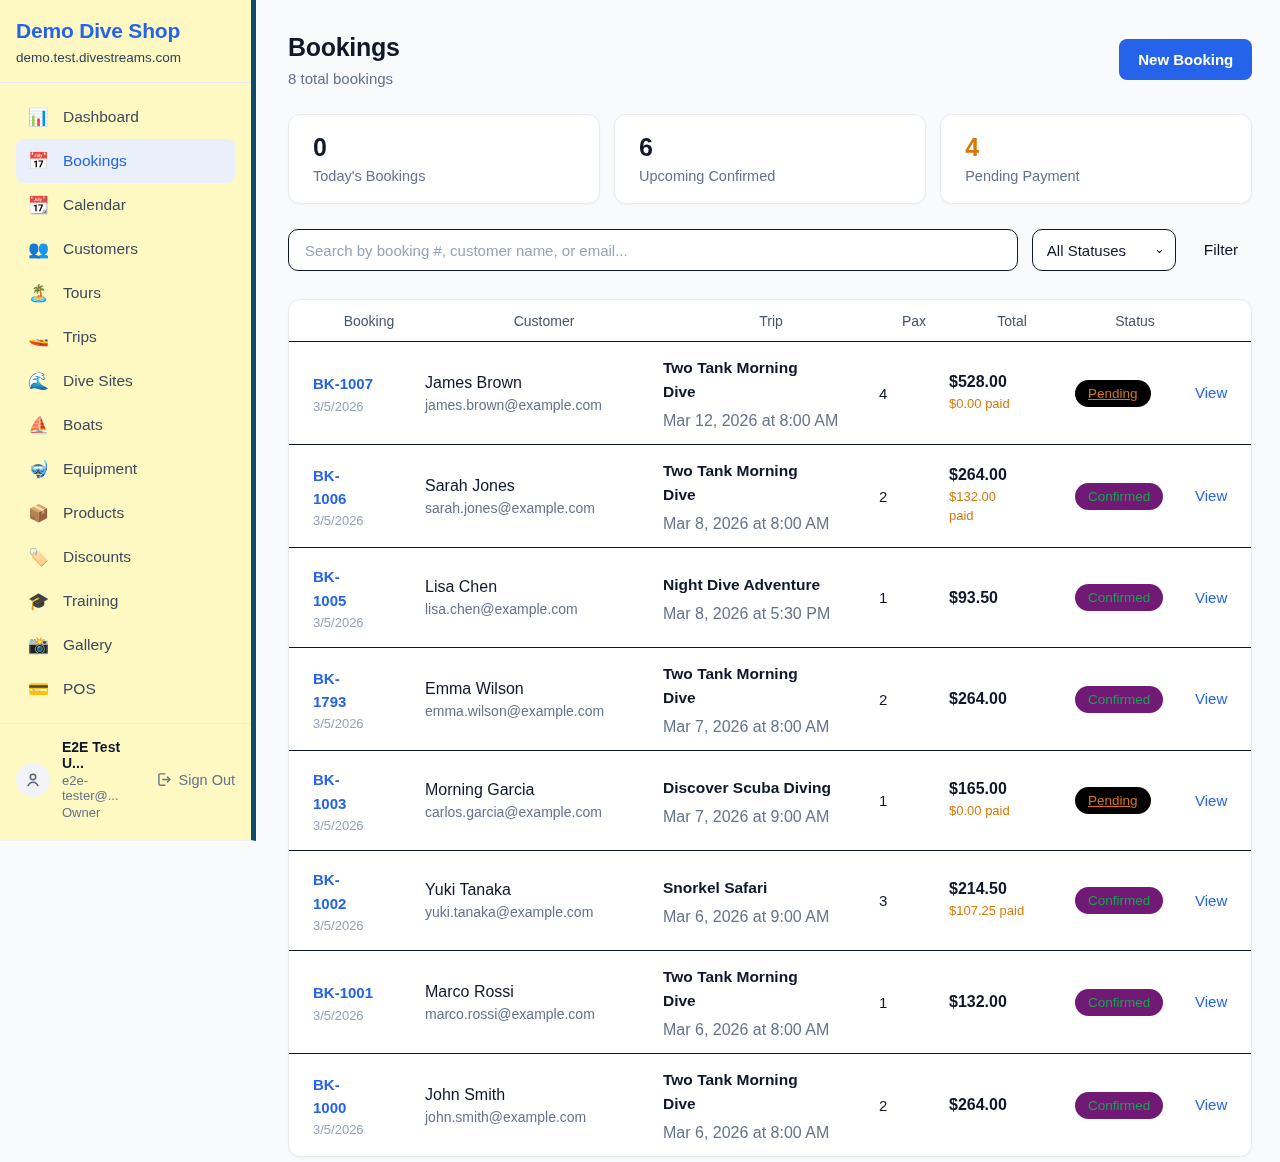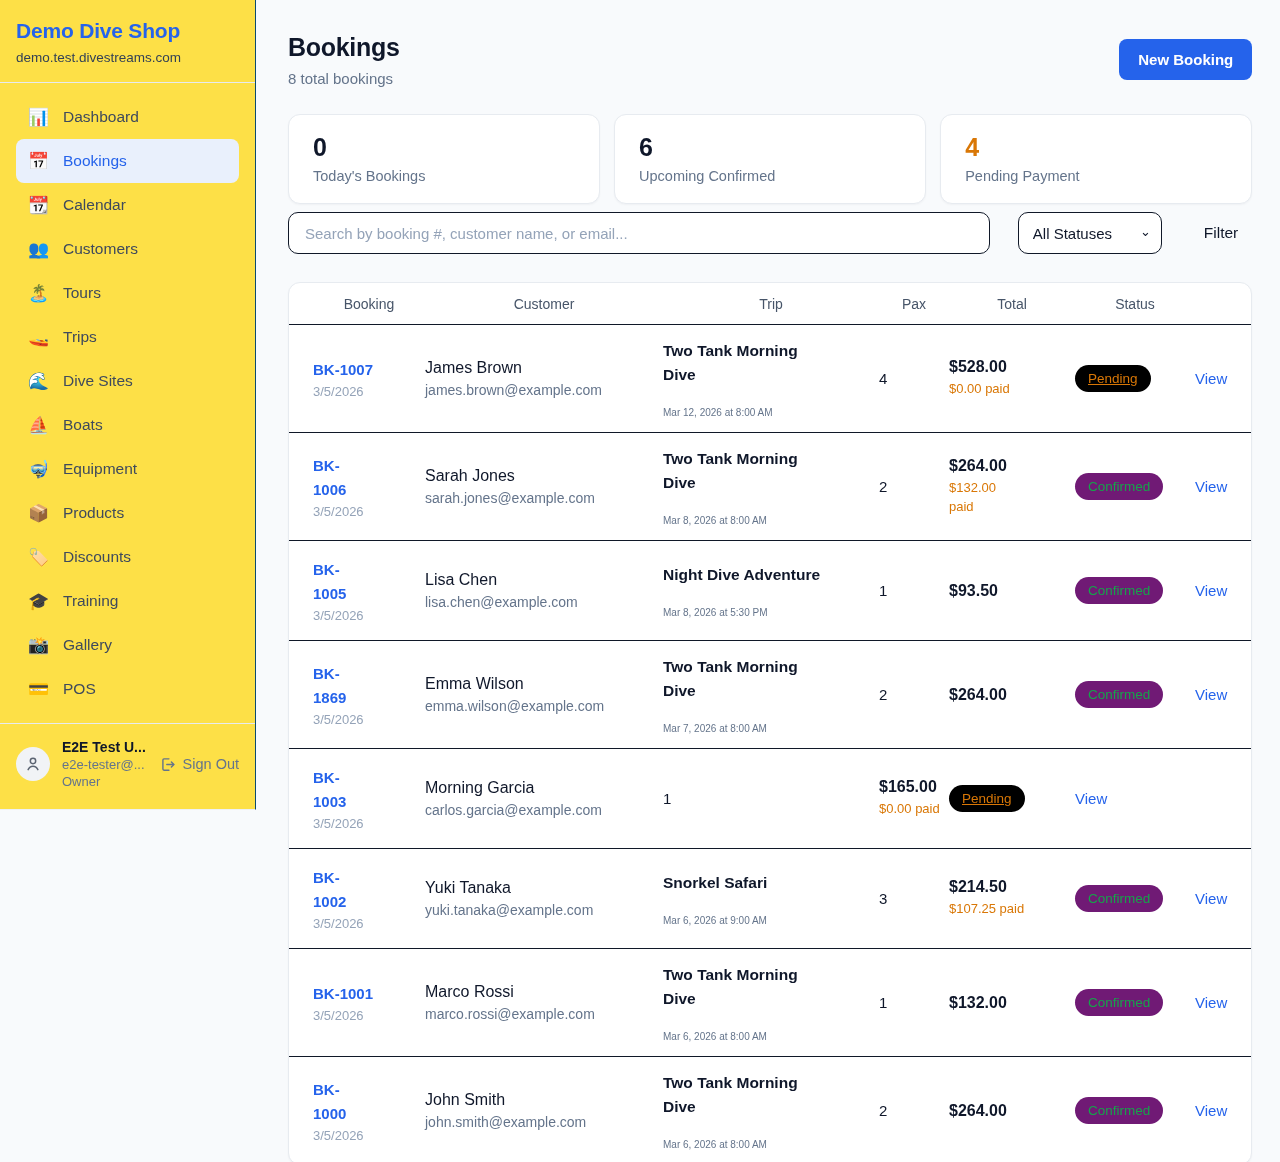--- a/index.html
+++ b/index.html
@@ -19,22 +19,22 @@
     --orange: #d97706;
     --green: #16a34a;
     --card-border: #e7ebf0;
     --row-border: #101828;
   }
 
   
   .sidebar {
     width: 256px;
     flex: 0 0 256px;
-    background: #fde047;
-    border-right: 1px solid #0c4a6e;
+    background: #fef9c3;
+    border-right: 5px solid #0c4a6e;
     border-bottom: 1px solid #eef1f5;
   }
   .side-header { padding: 19px 16px 17px 16px; border-bottom: 1px solid #e7ebf0; }
   .shop-name { color: var(--accent); font-size: 21px; font-weight: 700; letter-spacing: -0.2px; }
   .shop-domain { color: #334155; font-size: 13.5px; margin-top: 7px; }
   .nav { list-style: none; padding: 12px 16px; }
   .nav-item {
     display: flex; align-items: center; gap: 13px;
     height: 44px; padding: 0 12px; border-radius: 8px;
     font-size: 15.5px; color: #3f4a5c; cursor: pointer;
@@ -76,21 +76,21 @@
 
   .stats { display: flex; gap: 14px; margin-top: 27px; }
   .stat-card {
     flex: 1 1 0; background: #fff; border: 1px solid var(--card-border);
     border-radius: 12px; padding: 18px 24px 19px 24px;
     box-shadow: 0 1px 2px rgba(16,24,40,0.04);
   }
   .stat-value { font-size: 25px; font-weight: 700; color: #0f172a; }
   .stat-label { font-size: 14.5px; color: var(--gray); margin-top: 6px; }
 
-  .filters { display: flex; align-items: center; gap: 28px; margin-top: 8px; }
+  .filters { display: flex; align-items: center; gap: 14px; margin-top: 25px; }
   .search-input {
     flex: 1 1 auto; height: 42px;
     border: 1px solid var(--row-border); border-radius: 10px;
     padding: 0 16px; font-size: 15px; font-family: inherit;
     color: #0f172a; background: #fff; outline: none;
   }
   .search-input::placeholder { color: var(--light-gray); }
   .select-wrap { position: relative; }
   .status-select {
     -webkit-appearance: none; appearance: none;
@@ -127,21 +127,21 @@
     text-align: center;
   }
   .trow { align-items: center; min-height: 100px; padding-top: 14px; padding-bottom: 14px; border-bottom: 1px solid var(--row-border); }
   .trow.last { border-bottom: none; }
   .bid { color: var(--accent); font-size: 15px; font-weight: 700; text-decoration: none; cursor: pointer; display: inline-block; line-height: 1.55; }
   .bid.two-line { max-width: 44px; }
   .bdate { color: var(--light-gray); font-size: 13px; margin-top: 3px; }
   .cname { font-size: 16px; color: #0f172a; }
   .cemail { font-size: 14px; color: var(--gray); margin-top: 5px; }
   .tname { font-size: 15.5px; font-weight: 600; color: #0f172a; max-width: 170px; line-height: 1.55; }
-  .tdate { font-size: 10px; color: var(--gray); margin-top: 20px; }
+  .tdate { font-size: 16px; color: var(--gray); margin-top: 8px; }
   .pax-cell { font-size: 15px; color: #0f172a; }
   .tamount { font-size: 16px; font-weight: 700; color: #0f172a; }
   .paid { font-size: 13px; color: var(--orange); margin-top: 4px; line-height: 1.45; }
   .paid.two-line { max-width: 58px; }
   .badge {
     display: inline-block; font-size: 13.5px; font-weight: 500;
     padding: 6px 13px; border-radius: 999px;
   }
   .badge.pending { color: var(--orange); background: #000000; text-decoration: underline; }
   .badge.confirmed { color: var(--green); background: #701a75; }
@@ -356,21 +356,21 @@
       </div>
       <div class="cell">
         <span class="badge confirmed">Confirmed</span>
       </div>
       <div class="cell view-cell">
         <a class="view-link">View</a>
       </div>
     </div>
         <div class="trow">
       <div class="cell">
-        <a class="bid two-line">BK-1869</a>
+        <a class="bid two-line">BK-1793</a>
         <div class="bdate">3/5/2026</div>
       </div>
       <div class="cell">
         <div class="cname">Emma Wilson</div>
         <div class="cemail">emma.wilson@example.com</div>
       </div>
       <div class="cell">
         <div class="tname">Two Tank Morning Dive</div>
         <div class="tdate">Mar 7, 2026 at 8:00 AM</div>
       </div>
@@ -388,20 +388,24 @@
     </div>
         <div class="trow">
       <div class="cell">
         <a class="bid two-line">BK-1003</a>
         <div class="bdate">3/5/2026</div>
       </div>
       <div class="cell">
         <div class="cname">Morning Garcia</div>
         <div class="cemail">carlos.garcia@example.com</div>
       </div>
+      <div class="cell">
+        <div class="tname">Discover Scuba Diving</div>
+        <div class="tdate">Mar 7, 2026 at 9:00 AM</div>
+      </div>
       <div class="cell pax-cell">1</div>
       <div class="cell">
         <div class="tamount">$165.00</div>
         <div class="paid">$0.00 paid</div>
       </div>
       <div class="cell">
         <span class="badge pending">Pending</span>
       </div>
       <div class="cell view-cell">
         <a class="view-link">View</a>

